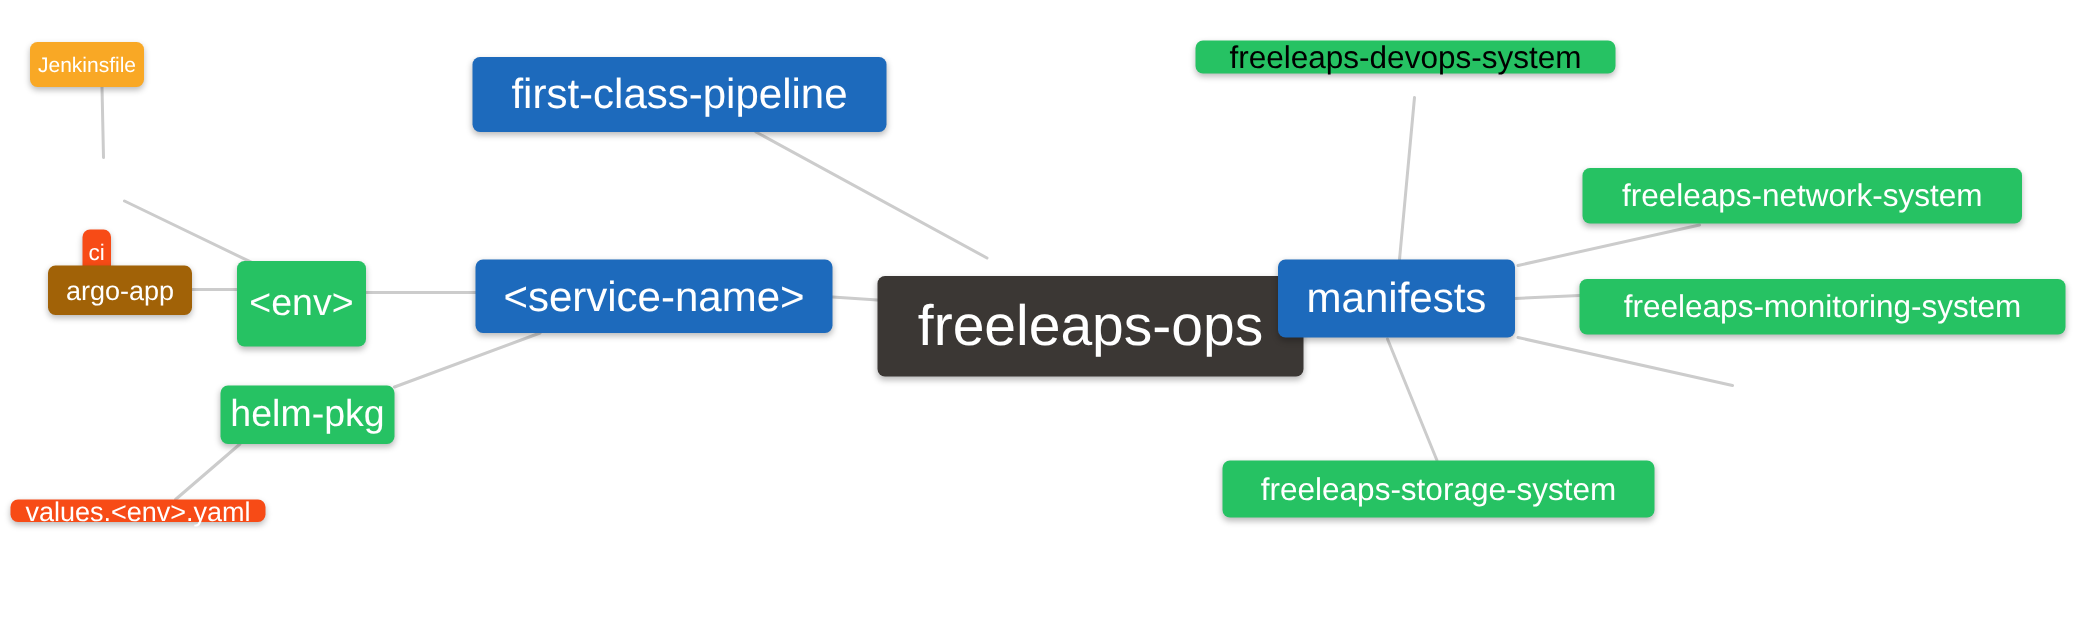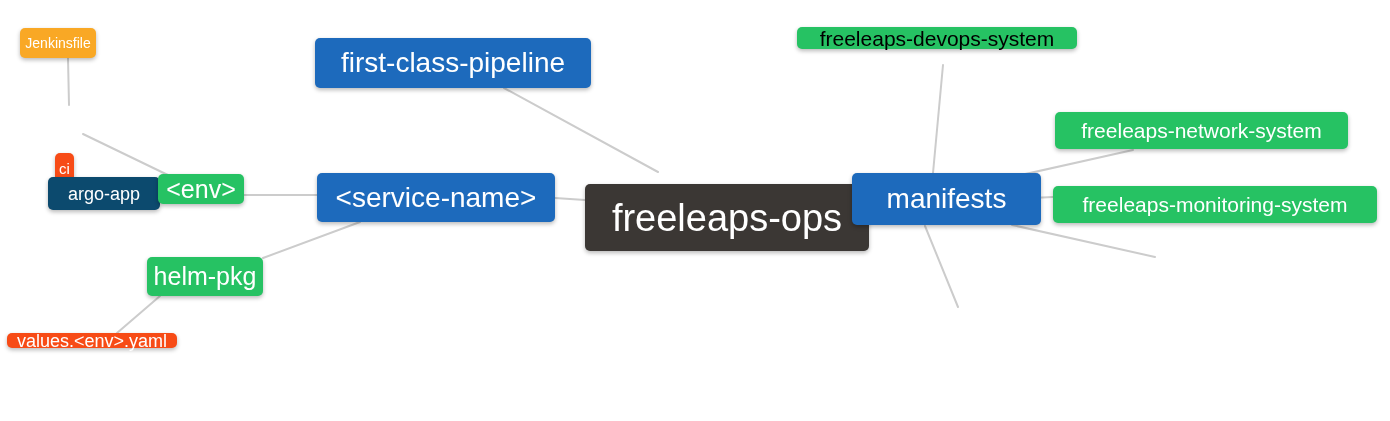--- a/index.html
+++ b/index.html
@@ -65,46 +65,49 @@
       <line x1="1012" y1="225" x2="1155" y2="257" stroke="#cccccc"></line>
       <line x1="925" y1="226" x2="958" y2="307" stroke="#cccccc"></line>
     </svg>
 
 <div class="node" style="left: 20px; top: 28px; width: 76px; height: 30px; background: rgb(249, 168, 37); font-size: 14px; color: rgb(255, 255, 255);">
       <span>Jenkinsfile</span>
     </div>
     <div class="node" style="left: 55px; top: 105px; width: 19px; height: 31px; background: rgb(247, 75, 22); font-size: 15px; color: rgb(255, 255, 255); margin-top: 48px;">
       <span>ci</span>
     </div>
-    <div class="node" style="left: 48px; top: 177px; width: 112px; height: 33px; background: #0c4a6e; font-size: 18px; color: rgb(255, 255, 255);">
+    <div class="node" style="left: 32px; top: 177px; width: 96px; height: 33px; background: #a16207; font-size: 18px; color: rgb(255, 255, 255);">
       <span>argo-app</span>
     </div>
-    <div class="node" style="left: 158px; top: 174px; width: 86px; height: 30px; background: rgb(38, 194, 99); font-size: 25px; color: rgb(255, 255, 255);">
+    <div class="node" style="left: 158px; top: 174px; width: 86px; height: 57px; background: rgb(38, 194, 99); font-size: 25px; color: rgb(255, 255, 255);">
       <span>&lt;env&gt;</span>
     </div>
     <div class="node" style="left: 147px; top: 257px; width: 116px; height: 39px; background: rgb(38, 194, 99); font-size: 25px; color: rgb(255, 255, 255);">
       <span>helm-pkg</span>
     </div>
     <div class="node" style="left: 7px; top: 333px; width: 170px; height: 15px; background: rgb(247, 75, 22); font-size: 18px; color: rgb(255, 255, 255);">
       <span>values.&lt;env&gt;.yaml</span>
     </div>
     <div class="node" style="left: 315px; top: 38px; width: 276px; height: 50px; background: rgb(29, 106, 188); font-size: 28px; color: rgb(255, 255, 255);">
       <span>first-class-pipeline</span>
     </div>
     <div class="node" style="left: 317px; top: 173px; width: 238px; height: 49px; background: rgb(29, 106, 188); font-size: 28px; color: rgb(255, 255, 255);">
       <span>&lt;service-name&gt;</span>
     </div>
     <div class="node" style="left: 585px; top: 184px; width: 284px; height: 67px; background: rgb(59, 55, 52); font-size: 38px; color: rgb(255, 255, 255);">
       <span>freeleaps-ops</span>
     </div>
-    <div class="node" style="left: 852px; top: 173px; width: 189px; height: 52px; background: rgb(29, 106, 188); font-size: 28px; color: rgb(255, 255, 255);">
+    <div class="node" style="left: 852px; top: 173px; width: 158px; height: 52px; background: rgb(29, 106, 188); font-size: 28px; color: rgb(255, 255, 255);">
       <span>manifests</span>
     </div>
     <div class="node" style="left: 797px; top: 27px; width: 280px; height: 22px; background: rgb(38, 194, 99); font-size: 21px; color: #000000;">
       <span>freeleaps-devops-system</span>
     </div>
     <div class="node" style="left: 1053px; top: 186px; width: 324px; height: 37px; background: rgb(38, 194, 99); font-size: 21px; color: rgb(255, 255, 255);">
       <span>freeleaps-monitoring-system</span>
     </div>
     <div class="node" style="left: 1055px; top: 112px; width: 293px; height: 37px; background: rgb(38, 194, 99); font-size: 21px; color: rgb(255, 255, 255);">
       <span>freeleaps-network-system</span>
     </div>
+    <div class="node" style="left: 815px; top: 307px; width: 288px; height: 38px; background: rgb(38, 194, 99); font-size: 21px; color: rgb(255, 255, 255);">
+      <span>freeleaps-storage-system</span>
+    </div>
   </div>
 
 </body></html>

